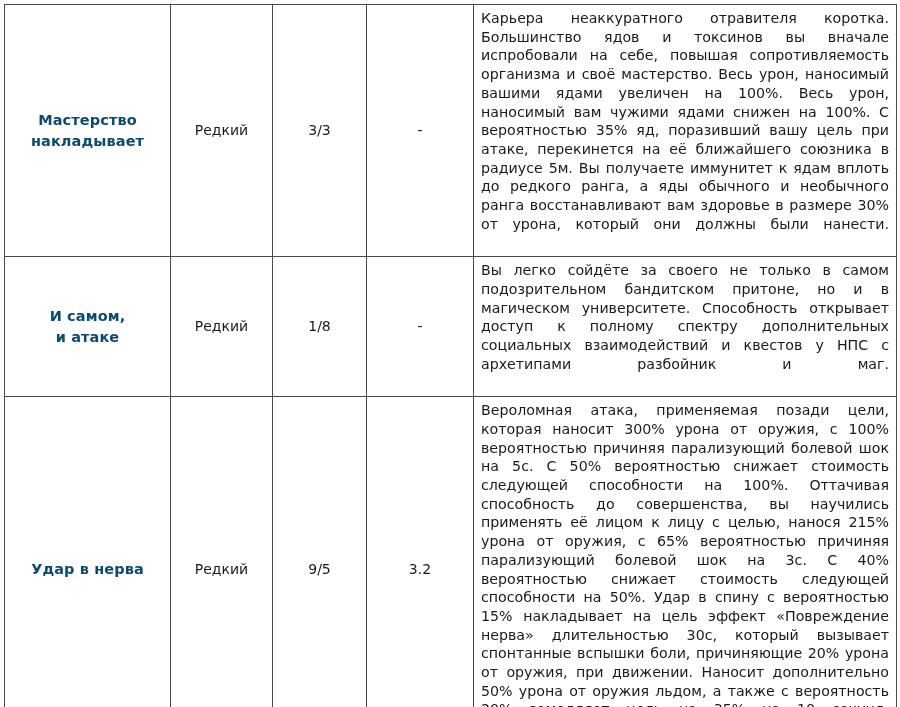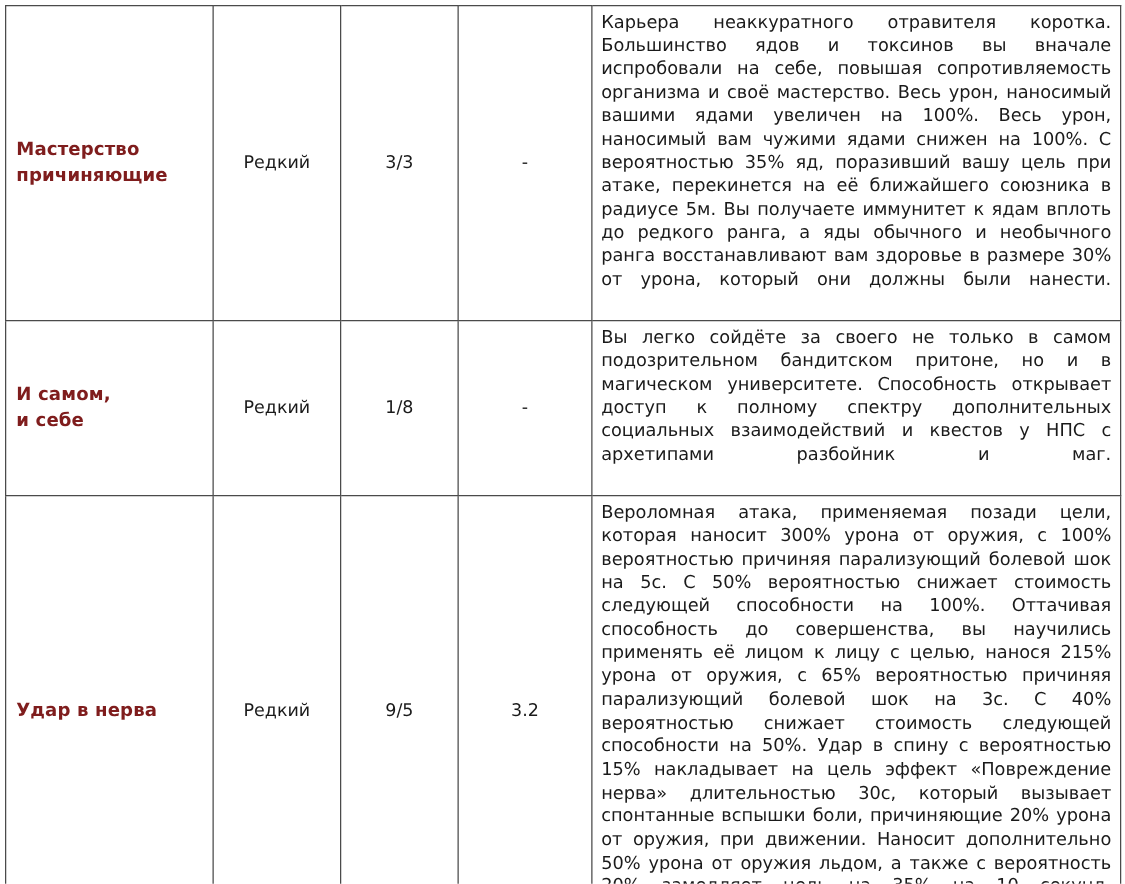--- a/index.html
+++ b/index.html
@@ -45,27 +45,27 @@
   col.c-rarity   { width: 102px; }
   col.c-ranks    { width: 94px;  }
   col.c-cd       { width: 107px; }
   col.c-desc     { width: 423px; }
 
   .cell-inner {
     box-sizing: border-box;
   }
 
   .name-cell .cell-inner {
-    text-align: left;
+    text-align: center;
     font-weight: bold;
     font-size: 14.5px;
     line-height: 1.42;
     letter-spacing: 0.1px;
     padding: 4px 8px;
-    color: #7f1d1d;
+    color: #0c4a6e;
   }
 
   .val-cell .cell-inner {
     text-align: center;
     font-size: 14px;
     line-height: 1.4;
     padding: 4px 6px;
     color: #1a1a1a;
     font-weight: normal;
   }
@@ -113,21 +113,21 @@
       <col class="c-ranks">
       <col class="c-cd">
       <col class="c-desc">
     </colgroup>
     <tbody>
 
       <tr class="row-1">
         <td class="name-cell">
           <div class="cell-inner">
             <div>Мастерство</div>
-            <div>причиняющие</div>
+            <div>накладывает</div>
           </div>
         </td>
         <td class="val-cell">
           <div class="cell-inner">Редкий</div>
         </td>
         <td class="val-cell">
           <div class="cell-inner">3/3</div>
         </td>
         <td class="val-cell">
           <div class="cell-inner">-</div>
@@ -136,21 +136,21 @@
           <div class="cell-inner">
             <p>Карьера неаккуратного отравителя коротка. Большинство ядов и токсинов вы вначале испробовали на себе, повышая сопротивляемость организма и своё мастерство. Весь урон, наносимый вашими ядами увеличен на 100%. Весь урон, наносимый вам чужими ядами снижен на 100%. С вероятностью 35% яд, поразивший вашу цель при атаке, перекинется на её ближайшего союзника в радиусе 5м. Вы получаете иммунитет к ядам вплоть до редкого ранга, а яды обычного и необычного ранга восстанавливают вам здоровье в размере 30% от урона, который они должны были нанести.</p>
           </div>
         </td>
       </tr>
 
       <tr class="row-2">
         <td class="name-cell">
           <div class="cell-inner">
             <div>И самом,</div>
-            <div>и себе</div>
+            <div>и атаке</div>
           </div>
         </td>
         <td class="val-cell">
           <div class="cell-inner">Редкий</div>
         </td>
         <td class="val-cell">
           <div class="cell-inner">1/8</div>
         </td>
         <td class="val-cell">
           <div class="cell-inner">-</div>

